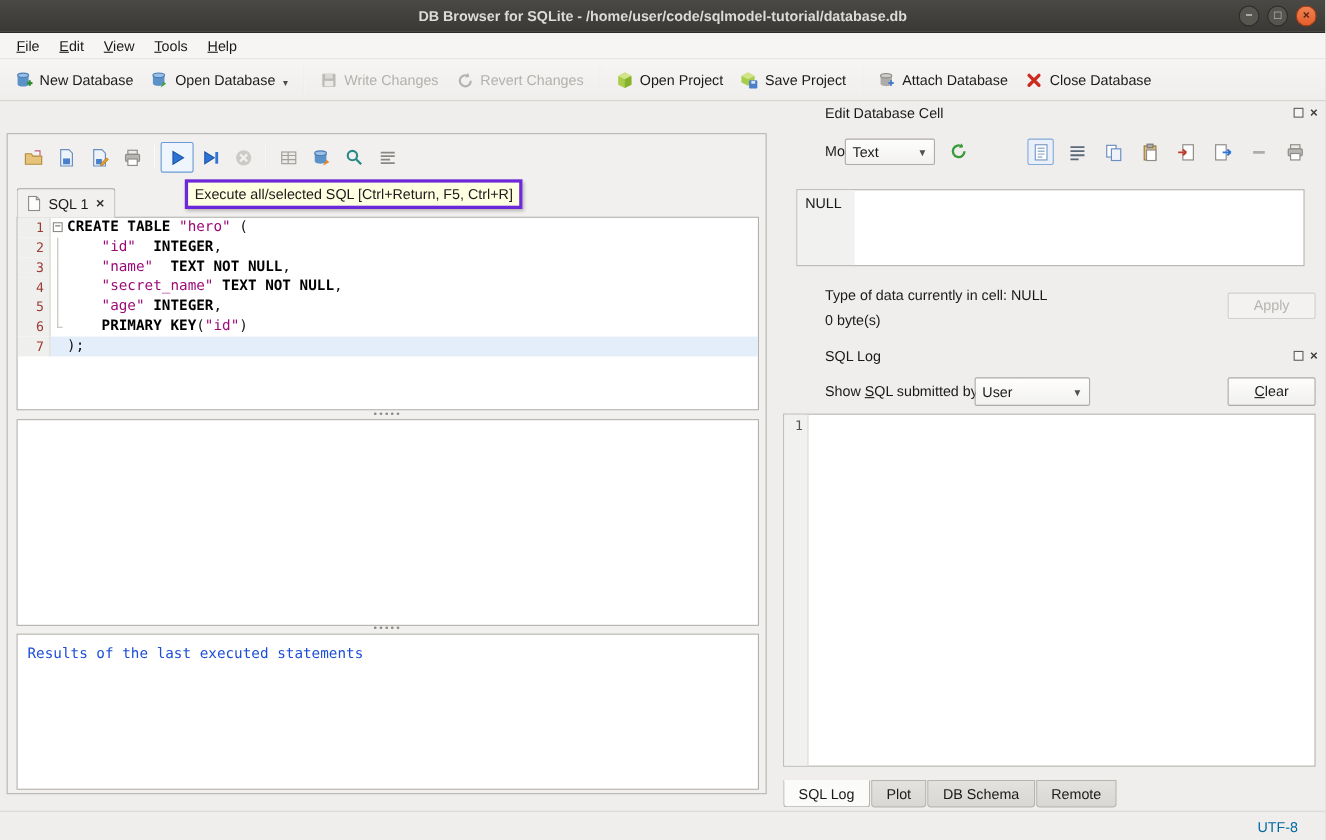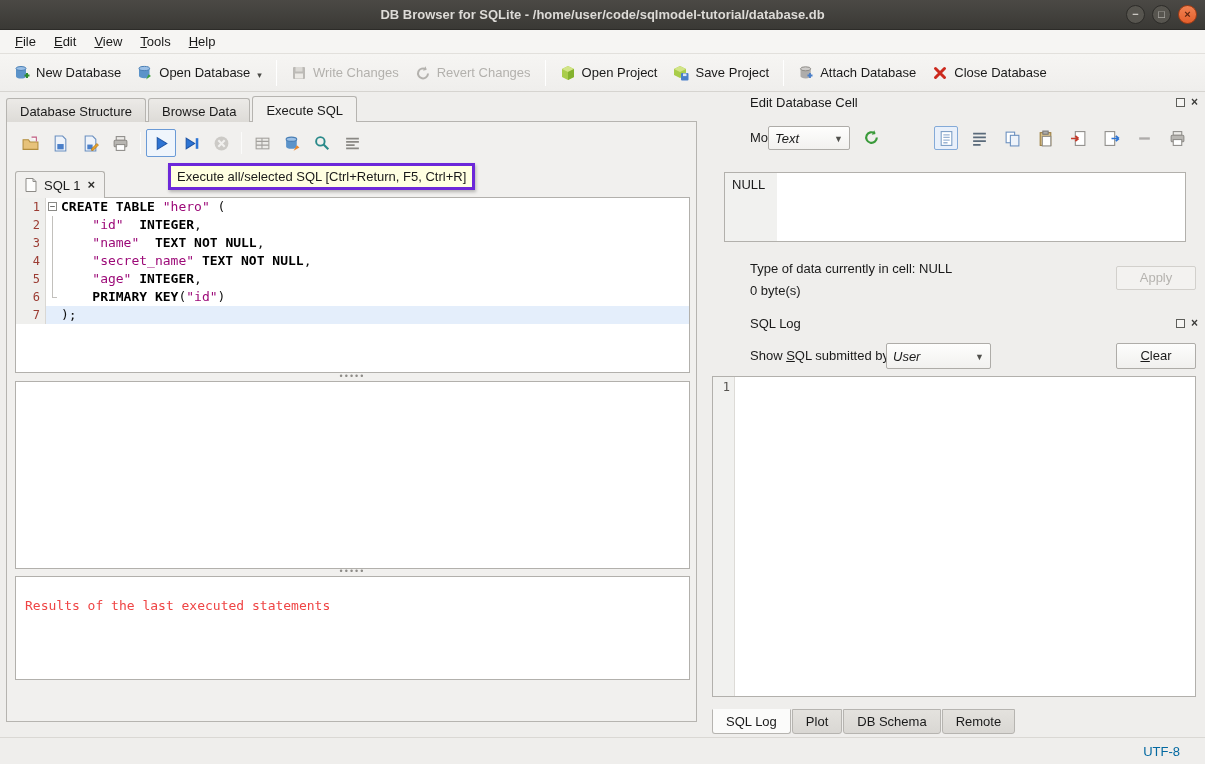--- a/index.html
+++ b/index.html
@@ -83,38 +83,38 @@
   }
   .fold.mid::before { content:""; position:absolute; left:6px; top:0; bottom:0; border-left:1px solid #c2c0bc; }
   .fold.end::before { content:""; position:absolute; left:6px; top:0; height:10px; border-left:1px solid #c2c0bc; }
   .fold.end::after  { content:""; position:absolute; left:6px; top:9px; width:5px; border-top:1px solid #c2c0bc; }
   .code { white-space:pre; padding-left:1px; }
   .seg-kw { color:#000000; font-weight:bold; }
   .seg-id { color:#9c0a78; }
   .seg-pl { color:#111111; }
   .splitter { position:absolute; left:8px; width:675px; height:6px; text-align:center; color:#8e8c88; font-size:9px; line-height:5px; letter-spacing:2px; }
   #pane2 { position:absolute; left:8px; top:259px; width:675px; height:188px; background:#fff; border:1px solid #b2b0ac; }
-  #pane3 { position:absolute; left:8px; top:454px; width:675px; height:104px; background:#fff; border:1px solid #b2b0ac;
-           font-family:"DejaVu Sans Mono",monospace; color:#ef4444; padding:21px 9px; }
+  #pane3 { position:absolute; left:8px; top:454px; width:675px; height:142px; background:#fff; border:1px solid #b2b0ac;
+           font-family:"DejaVu Sans Mono",monospace; color:#1d4ed8; padding:10px 9px; }
   
   #tooltip {
     position:absolute; left:168px; top:163px; z-index:60;
     background:#ffffe1; border:3px solid #6d28d9; padding:3px 6px; white-space:nowrap;
     box-shadow:1px 2px 3px rgba(0,0,0,.25);
   }
   
   .dock-title { position:absolute; left:750px; }
   .dock-btns { position:absolute; display:flex; gap:6px; align-items:center; }
   .float-btn { width:9px; height:9px; border:1px solid #5e5e5a; background:#f6f5f3; }
   .dockclose { font-size:12px; line-height:10px; color:#3c3c3a; font-weight:bold; }
   .combo {
     position:absolute; height:24px; background:linear-gradient(#fefefd,#f2f1ef);
     border:1px solid #aeaca8; border-radius:2px; display:flex; align-items:center; padding:0 6px; gap:6px;
   }
-  .combo-text { flex:1;font-style:italic; }
+  .combo-text { flex:1; }
   .combo-arrow { font-size:9px; color:#50504c; padding-top:1px; }
   .cell-iconbtn { position:absolute; width:24px; height:24px; display:flex; align-items:center; justify-content:center; border:1px solid transparent; border-radius:2px; }
   .cell-iconbtn.active { border:1px solid #84aad8; background:#e9f0fa; }
   #cellbox { position:absolute; left:724px; top:172px; width:462px; height:70px; background:#fff; border:1px solid #b2b0ac; }
   #cellbox .null-strip { position:absolute; left:0; top:0; width:52px; height:100%; background:#f1f1ef; }
   #cellbox .null-text { position:absolute; left:7px; top:4px; }
   .btn {
     position:absolute; width:80px; height:24px; border:1px solid #aeaca8; border-radius:2px;
     background:linear-gradient(#fdfdfc,#f1f0ee); text-align:center; line-height:22px;
   }
@@ -231,25 +231,20 @@
       <div class="tb-btn">
         <span class="icon">
           <svg width="16" height="16" viewBox="0 0 16 16">
             <path d="M3.5 3.5l9 9M12.5 3.5l-9 9" stroke="#cc2a1e" stroke-width="3" stroke-linecap="round"></path>
           </svg>
         </span>
         <span>Close Database</span>
       </div>
     </div>
 
-  <div id="main-tabs">
-      <div class="main-tab">Database Structure</div>
-      <div class="main-tab">Browse Data</div>
-      <div class="main-tab active">Execute SQL</div>
-    </div>
 
   <div id="left-frame">
     <div id="sqlbar">
         <div class="sqlbtn">
           <span class="icon">
             <svg width="17" height="17" viewBox="0 0 16 16">
               <path d="M1 4.5h5l1.5 2H15v7H1z" fill="#e7c27a" stroke="#b28d3e"></path>
               <path d="M9 2h4.5v4" fill="#fdfdfc" stroke="#c05a80"></path>
             </svg>
           </span>

